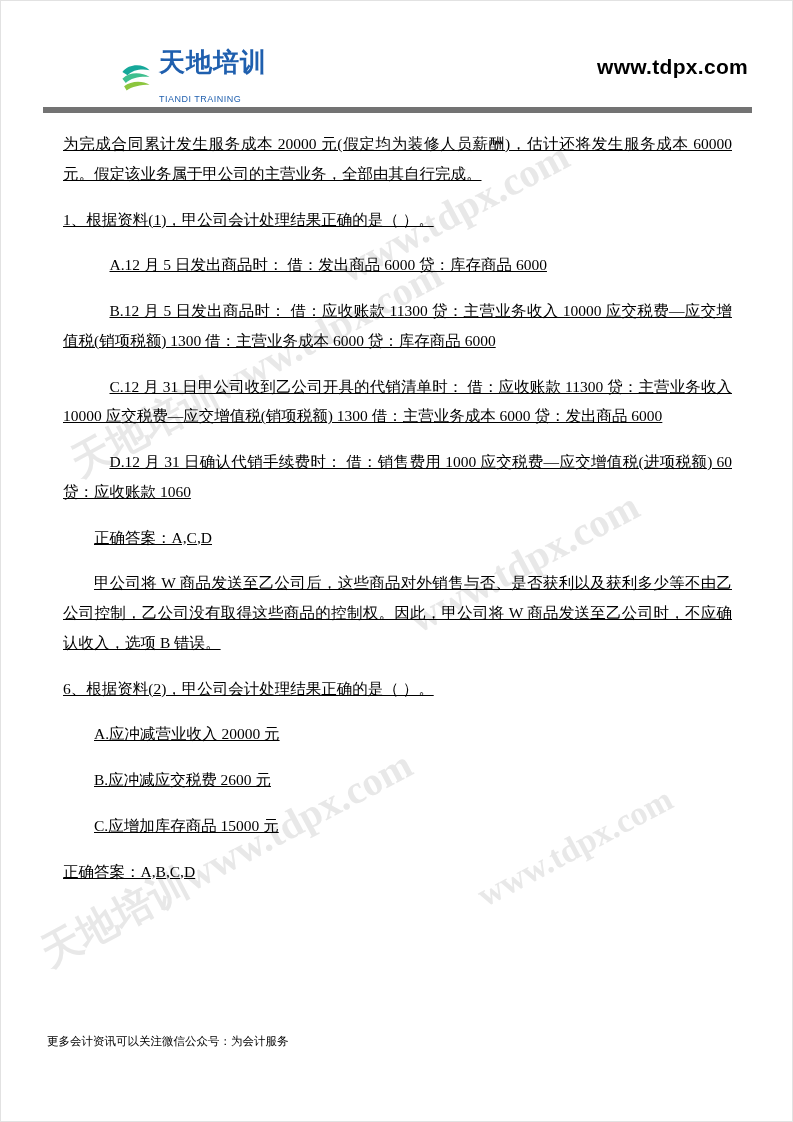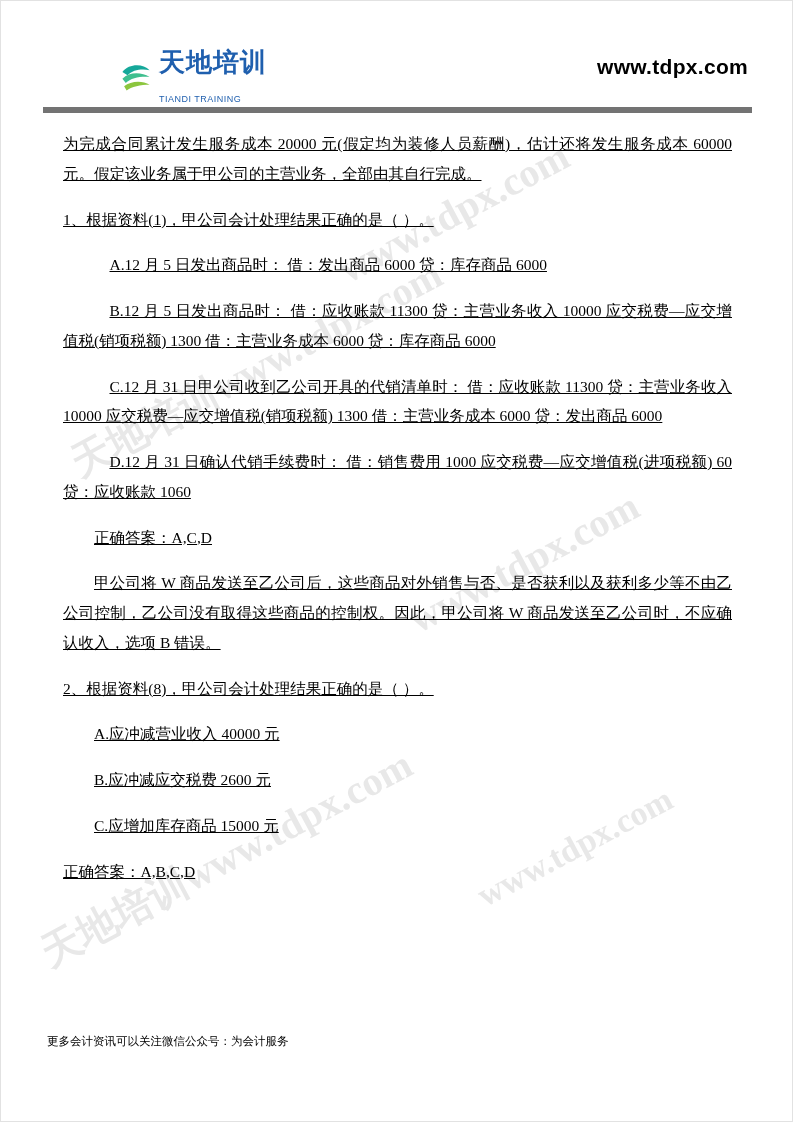--- a/index.html
+++ b/index.html
@@ -142,22 +142,22 @@
 
     <div class="doc">
       <p class="p">为完成合同累计发生服务成本 20000 元(假定均为装修人员薪酬)，估计还将发生服务成本 60000 元。假定该业务属于甲公司的主营业务，全部由其自行完成。</p>
       <p class="p">1、根据资料(1)，甲公司会计处理结果正确的是（    ）。</p>
       <p class="p indent3">A.12 月 5 日发出商品时：    借：发出商品    6000      贷：库存商品    6000</p>
       <p class="p indent3">B.12 月 5 日发出商品时：    借：应收账款    11300      贷：主营业务收入    10000                   应交税费—应交增值税(销项税额)    1300  借：主营业务成本    6000      贷：库存商品    6000</p>
       <p class="p indent3">C.12 月 31 日甲公司收到乙公司开具的代销清单时：    借：应收账款    11300      贷：主营业务收入    10000                   应交税费—应交增值税(销项税额)    1300  借：主营业务成本    6000      贷：发出商品    6000</p>
       <p class="p indent3">D.12 月 31 日确认代销手续费时：    借：销售费用    1000                 应交税费—应交增值税(进项税额)    60     贷：应收账款    1060</p>
       <p class="p indent2">正确答案：A,C,D</p>
       <p class="p indent2">甲公司将 W 商品发送至乙公司后，这些商品对外销售与否、是否获利以及获利多少等不由乙公司控制，乙公司没有取得这些商品的控制权。因此，甲公司将 W 商品发送至乙公司时，不应确认收入，选项 B 错误。</p>
-      <p class="p">2、根据资料(8)，甲公司会计处理结果正确的是（    ）。</p>
-      <p class="p indent2">A.应冲减营业收入 40000 元</p>
+      <p class="p">6、根据资料(2)，甲公司会计处理结果正确的是（    ）。</p>
+      <p class="p indent2">A.应冲减营业收入 20000 元</p>
       <p class="p indent2">B.应冲减应交税费 2600 元</p>
       <p class="p indent2">C.应增加库存商品 15000 元</p>
       <p class="p">正确答案：A,B,C,D</p>
     </div>
 
   </div>
 
   <div class="footer">更多会计资讯可以关注微信公众号：为会计服务</div>
 </div>
 

